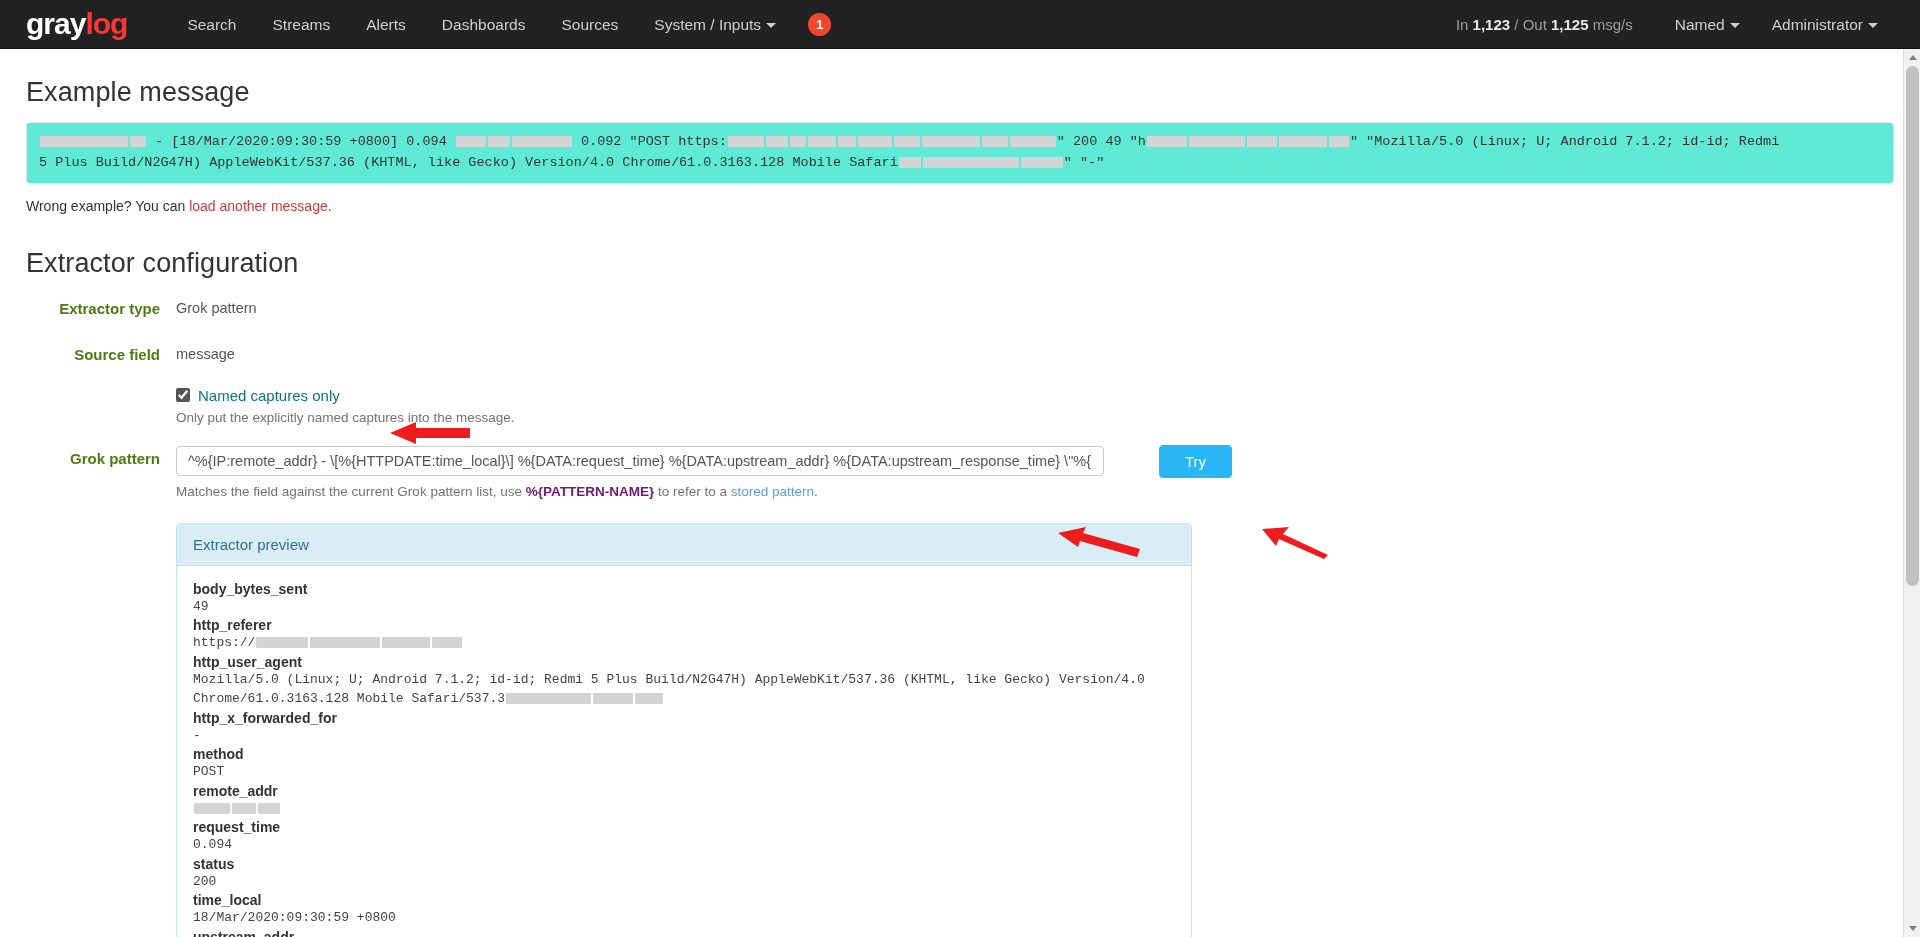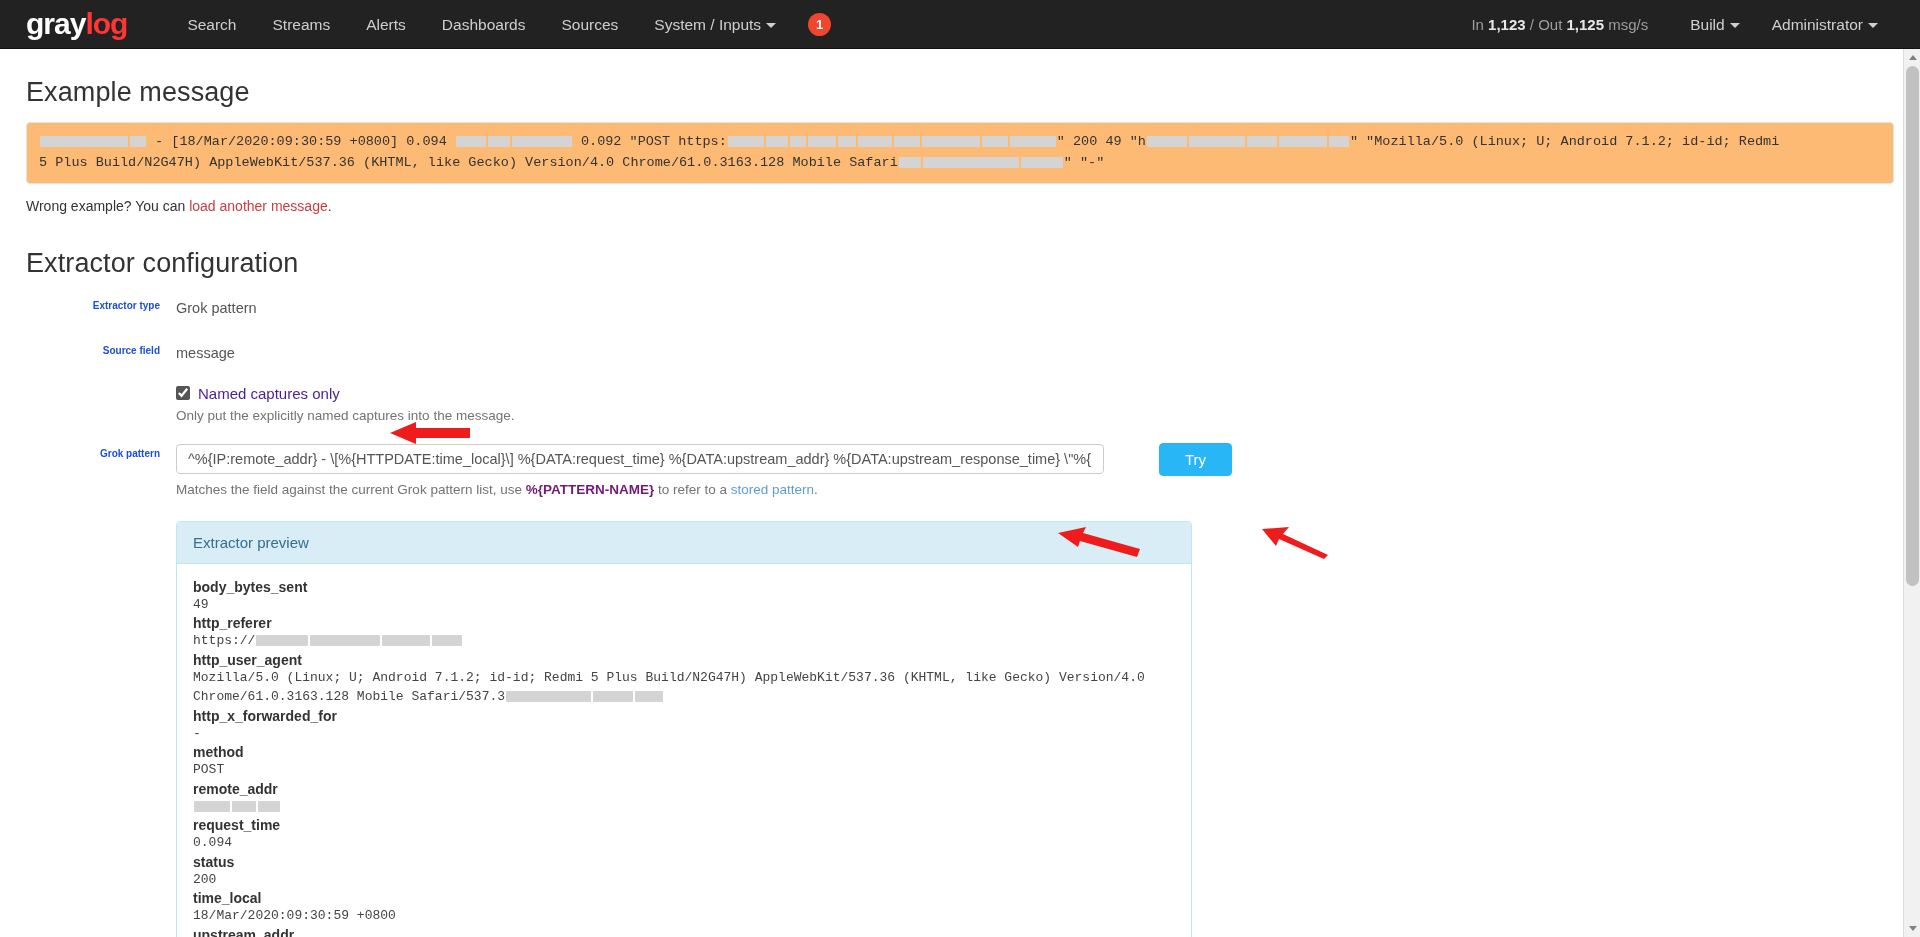--- a/index.html
+++ b/index.html
@@ -94,21 +94,21 @@
   h1.section {
     font-size: 27px;
     font-weight: normal;
     color: #333;
     margin: 28px 0 14px 0;
     letter-spacing: 0.1px;
   }
   h1.section.tight { margin-top: 34px; margin-bottom: 16px; }
 
   .well {
-    background: #fdba74;
+    background: #5eead4;
     border: 1px solid #e3e3e3;
     border-radius: 4px;
     padding: 9px 12px;
     font-family: "Liberation Mono", monospace;
     font-size: 13.5px;
     line-height: 1.55;
     color: #333;
     word-break: break-all;
     white-space: pre-wrap;
   }
@@ -130,44 +130,44 @@
   
   .form-row {
     display: flex;
     margin-bottom: 24px;
   }
   .form-label {
     width: 150px;
     flex: 0 0 150px;
     text-align: right;
     padding-right: 16px;
-    font-size: 10px;
+    font-size: 15px;
     font-weight: bold;
-    color: #1d4ed8;
+    color: #4d7c0f;
     padding-top: 5px;
   }
   .form-control-static {
     font-size: 14.5px;
     color: #555;
     padding-top: 5px;
   }
   .form-field { flex: 1; position: relative; }
 
   .checkbox-row {
     display: flex;
     align-items: center;
   }
   .checkbox-row input[type=checkbox] {
     width: 14px; height: 14px;
     margin: 0 8px 0 0;
     accent-color: #555;
   }
   .checkbox-row label {
     font-size: 15px;
-    color: #4c1d95;
+    color: #0f766e;
   }
   .help-block {
     font-size: 13.5px;
     color: #737373;
     margin-top: 6px;
   }
   .help-block b { color: #701a75; font-weight: bold; }
   .help-block a { color: #5b9ed8; text-decoration: none; }
 
   .input-line { display: flex; align-items: center; }
@@ -278,21 +278,21 @@
     <a href="#">Search</a>
     <a href="#">Streams</a>
     <a href="#">Alerts</a>
     <a href="#">Dashboards</a>
     <a href="#">Sources</a>
     <a href="#"><span>System / Inputs</span><span class="caret"></span></a>
     <span class="notif-badge">1</span>
   </div>
   <div class="nav-right">
     <span class="throughput"><span>In</span> <b>1,123</b> <span>/</span> <span>Out</span> <b>1,125</b> <span>msg/s</span></span>
-    <a href="#"><span>Build</span><span class="caret"></span></a>
+    <a href="#"><span>Named</span><span class="caret"></span></a>
     <a href="#"><span>Administrator</span><span class="caret"></span></a>
   </div>
 </div>
 
 <div class="page">
 
   <h1 class="section">Example message</h1>
 
   <div class="well"><span class="redact" style="width:88px"></span><span class="redact" style="width:16px"></span><span> - [18/Mar/2020:09:30:59 +0800] 0.094 </span><span class="redact" style="width:30px"></span><span class="redact" style="width:22px"></span><span class="redact" style="width:60px"></span><span> 0.092 "POST https:</span><span class="redact" style="width:36px"></span><span class="redact" style="width:22px"></span><span class="redact" style="width:16px"></span><span class="redact" style="width:28px"></span><span class="redact" style="width:18px"></span><span class="redact" style="width:34px"></span><span class="redact" style="width:26px"></span><span class="redact" style="width:58px"></span><span class="redact" style="width:26px"></span><span class="redact" style="width:46px"></span><span>" 200 49 "h</span><span class="redact" style="width:40px"></span><span class="redact" style="width:56px"></span><span class="redact" style="width:30px"></span><span class="redact" style="width:48px"></span><span class="redact" style="width:20px"></span><span>" "Mozilla/5.0 (Linux; U; Android 7.1.2; id-id; Redmi</span><br><span>5 Plus Build/N2G47H) AppleWebKit/537.36 (KHTML, like Gecko) Version/4.0 Chrome/61.0.3163.128 Mobile Safari</span><span class="redact" style="width:22px"></span><span class="redact" style="width:96px"></span><span class="redact" style="width:42px"></span><span>" "-"</span></div>
 

